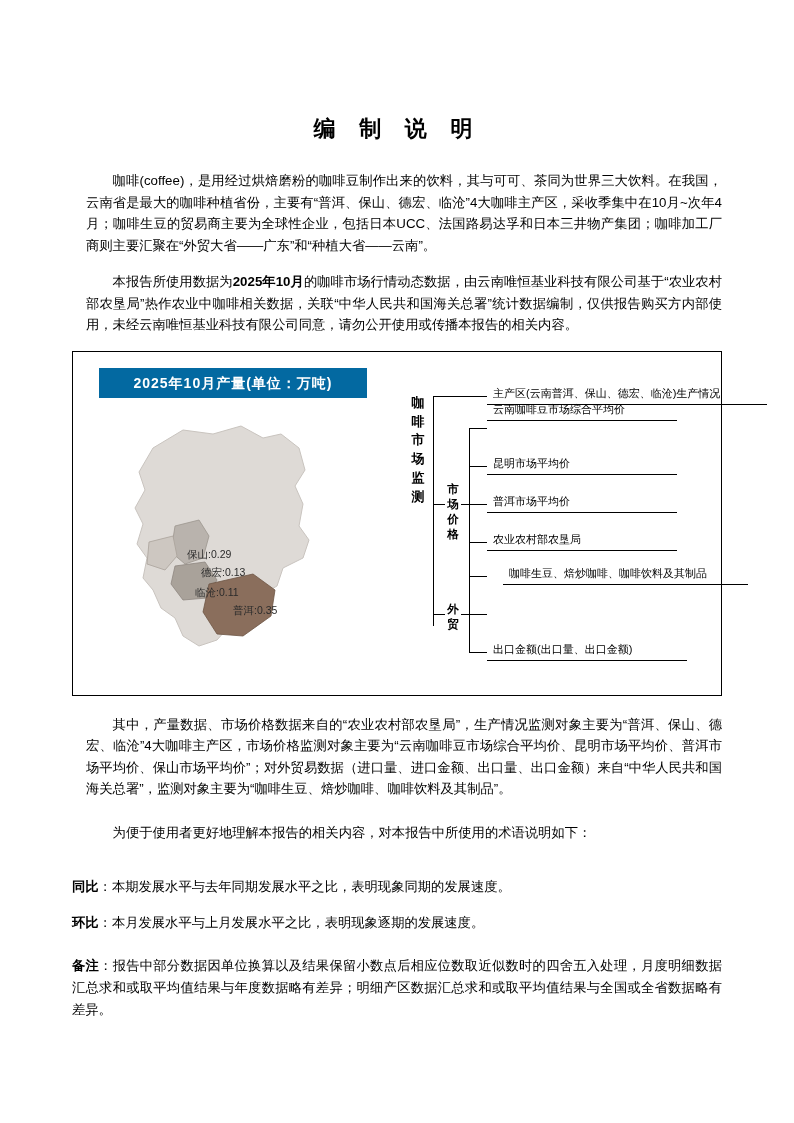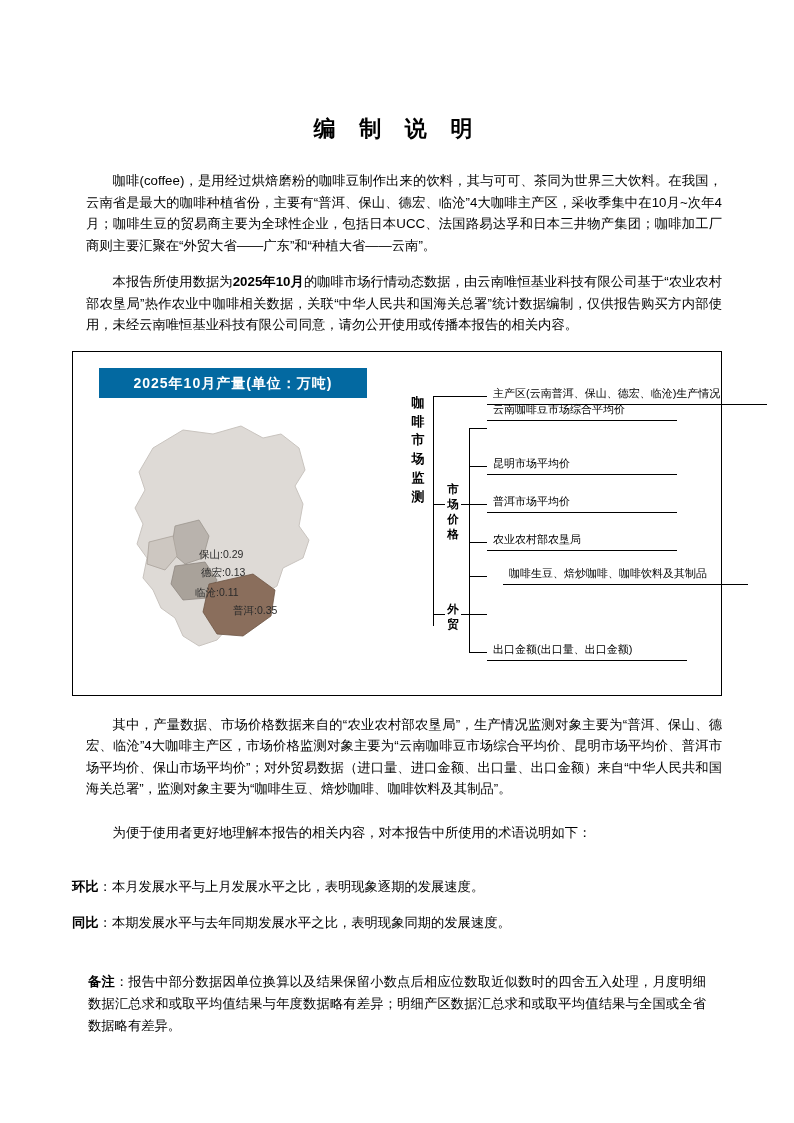--- a/index.html
+++ b/index.html
@@ -74,21 +74,21 @@
     top: 56px;
     width: 250px;
     height: 260px;
   }
   .map-label {
     position: absolute;
     font-size: 10.5px;
     color: #2b2b2b;
     white-space: nowrap;
   }
-  .ml-1 { left: 74px; top: 140px; margin-left: 12px; }
+  .ml-1 { left: 74px; top: 140px; }
   .ml-2 { left: 56px; top: 158px; margin-left: 32px; }
   .ml-3 { left: 82px; top: 178px; }
   .ml-4 { left: 120px; top: 196px; }
 
   
   .fig-right {
     position: absolute;
     left: 320px; top: 0;
     right: 0; bottom: 0;
   }
@@ -127,21 +127,21 @@
     height: 1px;
   }
   .vline {
     position: absolute;
     background: #000;
     width: 1px;
   }
 
   .term { font-size: 13.3px; line-height: 1.62; margin: 0 0 14px 0; text-align: justify; }
   .term .label { font-weight: bold; }
-  .note { font-size: 13.3px; line-height: 1.62; margin: 16px; text-align: justify; }
+  .note { font-size: 13.3px; line-height: 1.62; margin: 0; text-align: justify; }
 </style>
 </head>
 <body>
 
 <div class="page">
 
   <h1 class="doc-title">编 制 说 明</h1>
 
   <p class="body-text">咖啡(coffee)，是用经过烘焙磨粉的咖啡豆制作出来的饮料，其与可可、茶同为世界三大饮料。在我国，云南省是最大的咖啡种植省份，主要有“普洱、保山、德宏、临沧”4大咖啡主产区，采收季集中在10月~次年4月；咖啡生豆的贸易商主要为全球性企业，包括日本UCC、法国路易达孚和日本三井物产集团；咖啡加工厂商则主要汇聚在“外贸大省——广东”和“种植大省——云南”。</p>
 
@@ -223,21 +223,21 @@
       <div class="leaf" style="left:94px; top:288px; width:200px;">出口金额(出口量、出口金额)</div>
     </div>
   </div>
 
   <p class="body-text">其中，产量数据、市场价格数据来自的“农业农村部农垦局”，生产情况监测对象主要为“普洱、保山、德宏、临沧”4大咖啡主产区，市场价格监测对象主要为“云南咖啡豆市场综合平均价、昆明市场平均价、普洱市场平均价、保山市场平均价”；对外贸易数据（进口量、进口金额、出口量、出口金额）来自“中华人民共和国海关总署”，监测对象主要为“咖啡生豆、焙炒咖啡、咖啡饮料及其制品”。</p>
 
   <p class="body-text" style="margin-top:22px;">为便于使用者更好地理解本报告的相关内容，对本报告中所使用的术语说明如下：</p>
 
   <div style="height:18px;"></div>
 
+  <p class="term"><span class="label">同比</span><span>：本期发展水平与去年同期发展水平之比，表明现象同期的发展速度。</span></p>
+
   <p class="term"><span class="label">环比</span><span>：本月发展水平与上月发展水平之比，表明现象逐期的发展速度。</span></p>
 
-  <p class="term"><span class="label">同比</span><span>：本期发展水平与去年同期发展水平之比，表明现象同期的发展速度。</span></p>
-
   <div style="height:8px;"></div>
 
   <p class="note"><span class="label bold">备注</span><span>：报告中部分数据因单位换算以及结果保留小数点后相应位数取近似数时的四舍五入处理，月度明细数据汇总求和或取平均值结果与年度数据略有差异；明细产区数据汇总求和或取平均值结果与全国或全省数据略有差异。</span></p>
 
 </div>
 
 </body></html>

